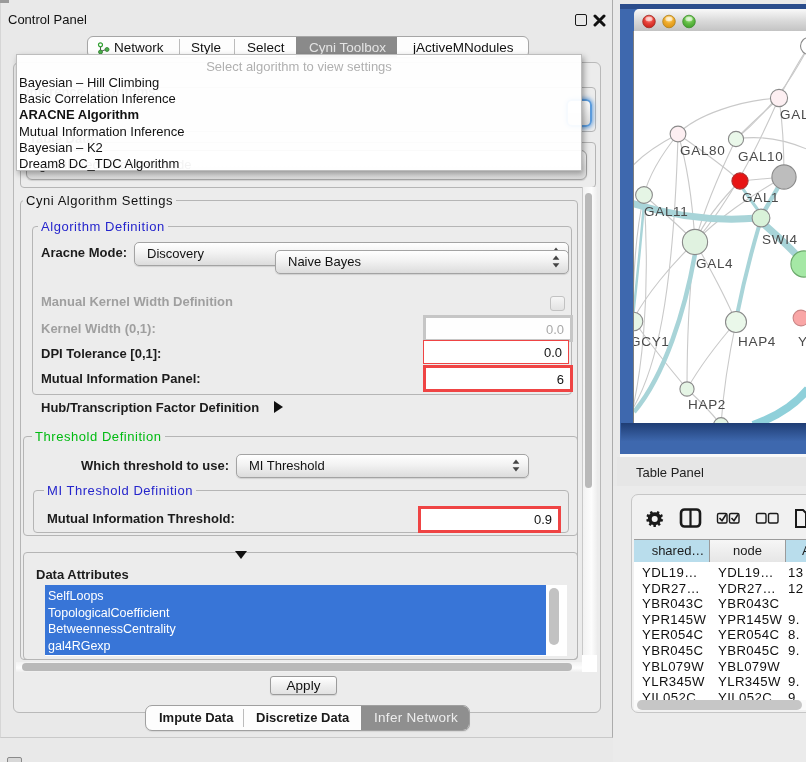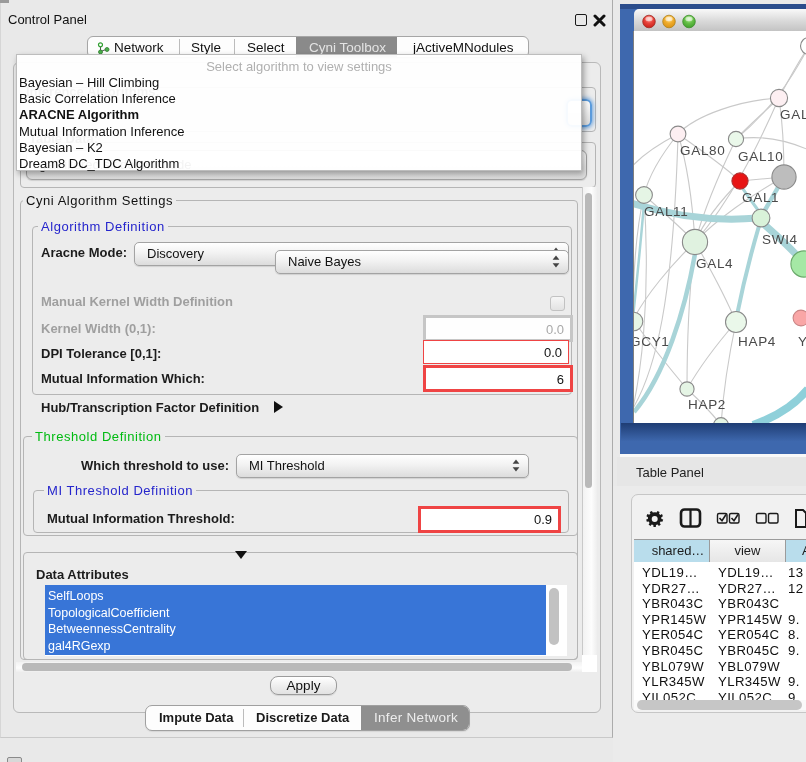--- a/index.html
+++ b/index.html
@@ -93,21 +93,21 @@
 <div class="lbl dis abs" style="left:41px;top:294px;">Manual Kernel Width Definition</div>
 <div class="abs" style="left:550px;top:296px;width:13px;height:13px;border:1px solid #c2c2c2;border-radius:3px;background:linear-gradient(#f6f6f6,#e2e2e2);"></div>
 <div class="lbl dis abs" style="left:41px;top:321px;">Kernel Width (0,1):</div>
 <div class="field" style="left:423px;top:315px;width:144px;height:21px;border-color:#c6c6c6;background:#fefefe;">
       <span class="fv" style="color:#a9a9a9;top:4px;">0.0</span>
     </div>
 <div class="lbl abs" style="left:41px;top:346px;">DPI Tolerance [0,1]:</div>
 <div class="field" style="left:423px;top:340px;width:144px;height:22px;border-width:1.5px;">
       <span class="fv" style="top:4px;">0.0</span>
     </div>
-<div class="lbl abs" style="left:41px;top:371px;">Mutual Information Which:</div>
+<div class="lbl abs" style="left:41px;top:371px;">Mutual Information Panel:</div>
 <div class="field" style="left:423px;top:365px;width:144px;height:21px;">
       <span class="fv" style="top:4px;">6</span>
     </div>
 
 <div class="lbl abs" style="left:41px;top:400px;">Hub/Transcription Factor Definition</div>
 <div class="abs" style="left:274px;top:401px;width:0;height:0;border-left:9px solid #111;border-top:6px solid transparent;border-bottom:6px solid transparent;"></div>
 
 <div class="gbox" style="left:23px;top:436px;width:553px;height:98px;"></div>
 <div class="gtitle" style="left:32px;top:429px;color:#00bb11;">Threshold Definition</div>
 <div class="lbl abs" style="left:81px;top:458px;">Which threshold to use:</div>
@@ -126,21 +126,21 @@
     </div>
 
 <div class="gbox" style="left:23px;top:552px;width:553px;height:106px;"></div>
 <div class="abs" style="left:235px;top:551px;width:0;height:0;border-top:8px solid #111;border-left:6px solid transparent;border-right:6px solid transparent;"></div>
 <div class="lbl abs" style="left:36px;top:567px;font-size:13px;">Data Attributes</div>
 <div class="abs" style="left:45px;top:585px;width:522px;height:71px;background:#fff;"></div>
 <div class="abs" style="left:45px;top:585px;width:501px;height:70px;background:#3875d7;"></div>
 <div class="abs" style="left:48px;top:588px;font-size:12.5px;color:#fff;line-height:16.6px;">SelfLoops<br>TopologicalCoefficient<br>BetweennessCentrality<br>gal4RGexp</div>
 <div class="abs" style="left:549px;top:588px;width:10px;height:57px;background:#c2c2c2;border-radius:5px;"></div>
 
-<div class="abs" style="left:270px;top:676px;width:65px;height:17px;border:1px solid #9b9b9b;border-radius:8px;background:linear-gradient(#ffffff,#ececec 60%,#e2e2e2);box-shadow:0 1px 1px rgba(0,0,0,0.1);text-align:center;font-size:13.5px;color:#111;line-height:17px;">Apply</div>
+<div class="abs" style="left:270px;top:676px;width:65px;height:17px;border:1px solid #9b9b9b;border-radius:3px;background:linear-gradient(#ffffff,#ececec 60%,#e2e2e2);box-shadow:0 1px 1px rgba(0,0,0,0.1);text-align:center;font-size:13.5px;color:#111;line-height:17px;">Apply</div>
 
 <div class="abs" style="left:145px;top:705px;width:323px;height:24px;background:#fdfdfd;border:1px solid #a0a0a0;border-radius:7px;box-shadow:0 1px 1px rgba(0,0,0,0.08);overflow:hidden;">
   <div class="abs" style="left:97px;top:3px;width:1px;height:18px;background:#bcbcbc;"></div>
   <div class="abs" style="left:215px;top:0;width:108px;height:24px;background:#8f8f8f;"></div>
   <div class="abs" style="left:13px;top:4px;font-size:13px;font-weight:bold;color:#1a1a1a;">Impute Data</div>
   <div class="abs" style="left:110px;top:4px;font-size:13px;font-weight:bold;color:#1a1a1a;">Discretize Data</div>
   <div class="abs" style="left:228px;top:4px;font-size:13.5px;letter-spacing:0.3px;color:#ededed;">Infer Network</div>
 </div>
 
 <div class="abs" id="popup" style="left:16px;top:54px;width:564px;height:115px;background:rgba(255,255,255,0.95);border:1px solid #bdbdbd;box-shadow:2px 3px 6px rgba(0,0,0,0.35);">
@@ -290,21 +290,21 @@
   </g>
   <g stroke="#1a1a1a" stroke-width="1.6" fill="none">
     <path d="M74.5 10 L77 12.8 L81 6.5"></path>
     <path d="M86.5 10 L89 12.8 L93 6.5"></path>
   </g>
   <path d="M151 2 L158 2 L161 5 L161 19 L151 19 Z" fill="none" stroke="#1a1a1a" stroke-width="2"></path>
 </svg>
 
 <div class="abs" style="left:634px;top:539px;width:172px;height:22px;background:#e9e9e9;border-top:1px solid #9b9b9b;border-bottom:1px solid #9b9b9b;overflow:hidden;">
   <div class="abs" style="left:0;top:0;width:75px;height:22px;background:#b9ddec;border-right:1px solid #9b9b9b;text-align:center;text-indent:13px;font-size:13px;color:#1c1c1c;line-height:21px;">shared…</div>
-  <div class="abs" style="left:76px;top:0;width:75px;height:22px;background:linear-gradient(#f6f6f6,#e6e6e6);border-right:1px solid #9b9b9b;text-align:center;font-size:13px;color:#1c1c1c;line-height:21px;">view</div>
+  <div class="abs" style="left:76px;top:0;width:75px;height:22px;background:linear-gradient(#f6f6f6,#e6e6e6);border-right:1px solid #9b9b9b;text-align:center;font-size:13px;color:#1c1c1c;line-height:21px;">node</div>
   <div class="abs" style="left:152px;top:0;width:21px;height:22px;background:#b9ddec;font-size:13px;color:#1c1c1c;line-height:21px;padding-left:16px;">A</div>
 </div>
 
 <div class="abs" style="left:634px;top:562px;width:172px;height:138px;background:#fff;overflow:hidden;font-size:13.2px;color:#111;letter-spacing:0.4px;">
   <div class="abs" style="left:8px;top:3px;line-height:15.6px;">YDL19…<br>YDR27…<br>YBR043C<br>YPR145W<br>YER054C<br>YBR045C<br>YBL079W<br>YLR345W<br>YIL052C</div>
   <div class="abs" style="left:84px;top:3px;line-height:15.6px;">YDL19…<br>YDR27…<br>YBR043C<br>YPR145W<br>YER054C<br>YBR045C<br>YBL079W<br>YLR345W<br>YIL052C</div>
   <div class="abs" style="left:154px;top:3px;line-height:15.6px;">13<br>12<br>&nbsp;<br>9.<br>8.<br>9.<br>&nbsp;<br>9.<br>9.</div>
 </div>
 
 <div class="abs" style="left:634px;top:700px;width:172px;height:10px;background:#fafafa;"></div>

